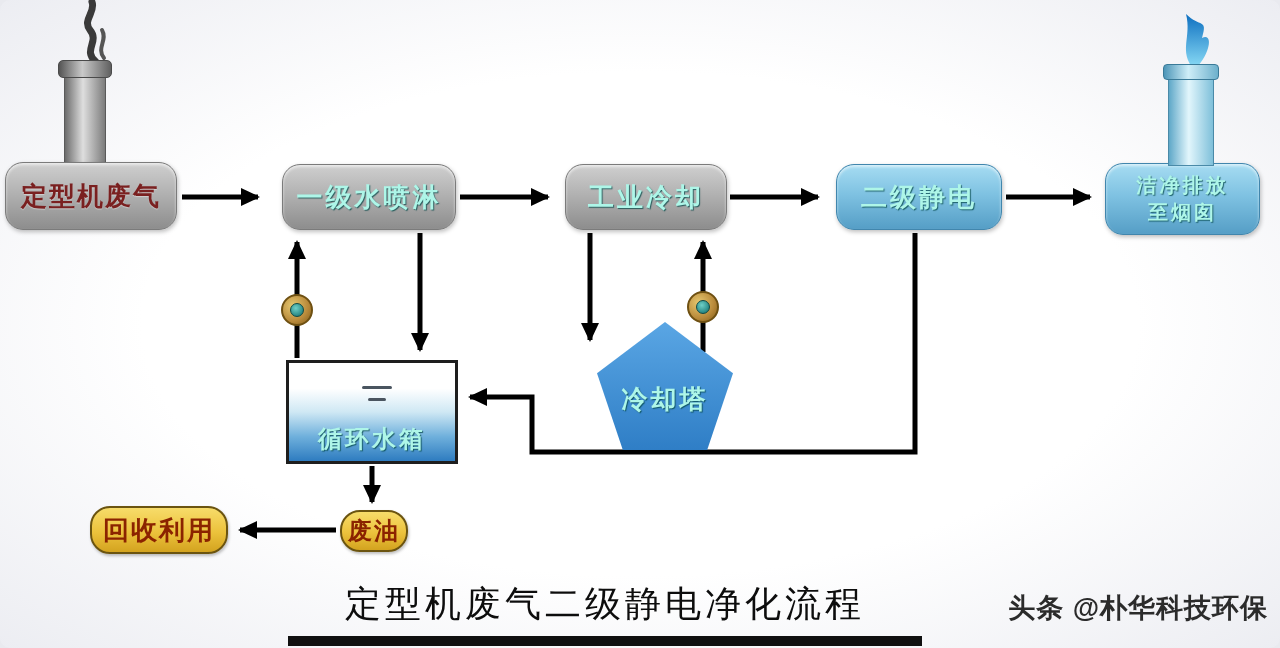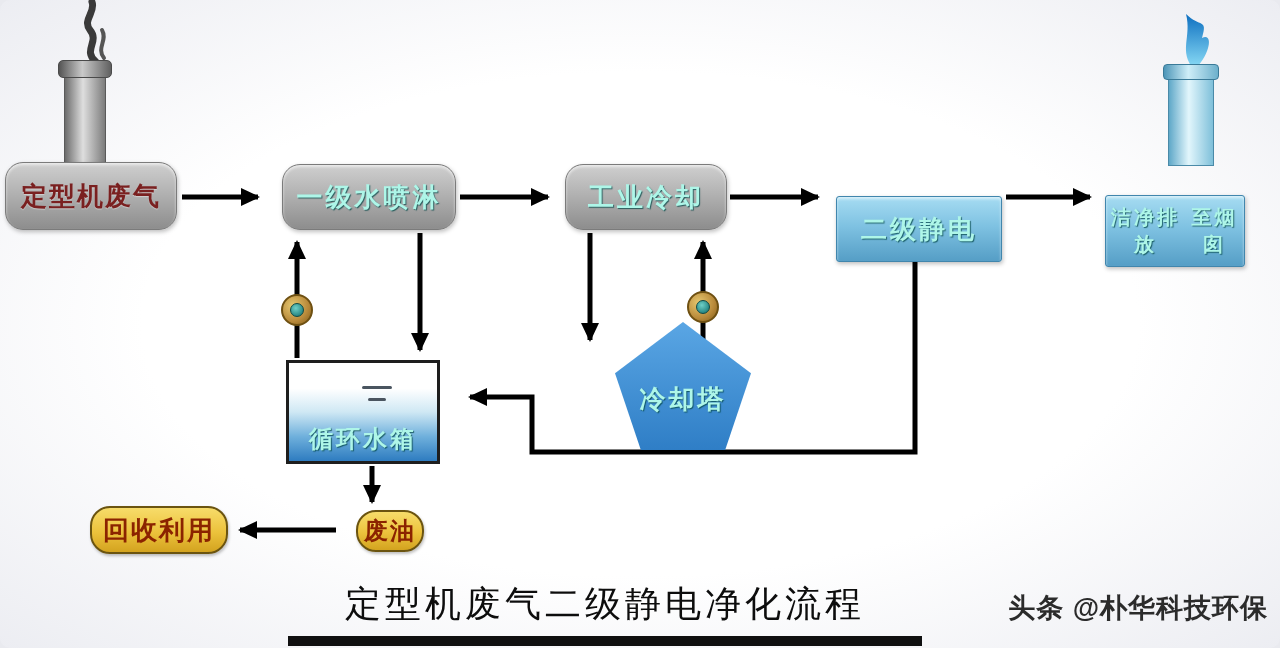--- a/index.html
+++ b/index.html
@@ -18,23 +18,22 @@
 
   .node { position:absolute; z-index:2; display:flex; align-items:center; justify-content:center; text-align:center; }
 
   .graybox {
     background:linear-gradient(to bottom,#cfcfcf 0%,#b2b2b2 45%,#8d8d8d 100%);
     border:1px solid #7b7b7b; border-radius:18px;
     box-shadow:inset 0 2px 3px rgba(255,255,255,.6), 1px 2px 4px rgba(0,0,0,.25);
   }
   .bluebox {
     background:linear-gradient(to bottom,#a6dcf2 0%,#7fc2e2 45%,#559ec6 100%);
-    border:1px solid #4186ad; border-radius:3px;
+    border:1px solid #4186ad; border-radius:18px;
     box-shadow:inset 0 2px 3px rgba(255,255,255,.6), 1px 2px 4px rgba(0,0,0,.25);
-    margin-top:32px;
   }
   .yellowbox {
     background:linear-gradient(to bottom,#f7dc6a 0%,#ecc23c 55%,#d3a31f 100%);
     border:2px solid #6b5410; border-radius:20px;
     box-shadow:1px 2px 3px rgba(0,0,0,.25);
   }
   .lbl-cyan  { color:#aef6e8; font-weight:bold; text-shadow:1px 1px 1px rgba(0,70,70,.75); letter-spacing:3px; }
   .lbl-red   { color:#7a2020; font-weight:bold; text-shadow:0 1px 1px rgba(255,255,255,.4); letter-spacing:2px; }
   .lbl-dred  { color:#8b2300; font-weight:bold; letter-spacing:2px; }
 
@@ -44,53 +43,53 @@
                 background:linear-gradient(to right,#6c6c6c,#dedede 45%,#7c7c7c);
                 border:1px solid #5a5a5a; }
   .chimney-l-cap { position:absolute; left:58px; top:60px; width:54px; height:18px; z-index:3;
                 border-radius:5px; border:1px solid #4a4a4a;
                 background:linear-gradient(to right,#545454,#c9c9c9 45%,#606060); }
   .smoke { position:absolute; left:66px; top:0px; z-index:2; }
 
   .box-spray   { left:282px; top:164px; width:174px; height:66px; font-size:26px; }
   .box-cooling { left:565px; top:164px; width:162px; height:66px; font-size:26px; }
   .box-electro { left:836px; top:164px; width:166px; height:66px; font-size:26px; }
-  .box-outlet  { left:1105px; top:163px; width:140px; height:72px; font-size:20px; flex-direction:row; line-height:1.35; }
+  .box-outlet  { left:1105px; top:163px; width:155px; height:72px; font-size:20px; flex-direction:column; line-height:1.35; }
 
   .chimney-r { position:absolute; left:1168px; top:70px; width:46px; height:96px; z-index:2;
                background:linear-gradient(to right,#5fa8c8,#e2f6fc 45%,#7fc0da);
                border:1px solid #4a8aa8; }
   .chimney-r-cap { position:absolute; left:1163px; top:64px; width:56px; height:16px; z-index:3;
                border-radius:4px; border:1px solid #3a7a98;
                background:linear-gradient(to right,#4d96b8,#cfeef8 45%,#6db0cc); }
   .flame { position:absolute; left:1172px; top:6px; z-index:2; }
 
-  .tank { left:286px; top:360px; width:154px; height:104px; z-index:2;
+  .tank { left:286px; top:360px; width:172px; height:104px; z-index:2;
           border:3px solid #1e1e1e;
           background:linear-gradient(to bottom,#ffffff 0%,#ffffff 26%,#cfe8f4 50%,#6fb0dc 75%,#2e7cc0 100%);
           align-items:flex-end; justify-content:center; font-size:24px; padding-bottom:6px; }
   .wave { position:absolute; background:#4a5560; height:3px; border-radius:2px; z-index:3; }
   .wave1 { left:362px; top:386px; width:30px; }
   .wave2 { left:368px; top:398px; width:18px; }
 
-  .pentagon { left:615px; top:322px; width:136px; height:128px; z-index:2;
+  .pentagon { left:597px; top:322px; width:136px; height:128px; z-index:2;
               background:linear-gradient(to bottom,#5aa6e4,#2f7ec6);
               clip-path:polygon(50% 0%, 100% 40%, 81% 100%, 19% 100%, 0% 40%);
               font-size:26px; padding-top:26px; }
 
   .pump { position:absolute; width:32px; height:32px; border-radius:50%; z-index:3;
           background:radial-gradient(circle at 35% 35%, #e6c870, #b8893a 60%, #7e5a16 100%);
           border:2px solid #6e5012; display:flex; align-items:center; justify-content:center; }
   .pump-core { width:14px; height:14px; border-radius:50%;
           background:radial-gradient(circle at 40% 35%, #6fd0c8, #2a8a86 70%, #145a58 100%);
           border:1px solid #0e4a48; }
   .pump1 { left:281px; top:294px; }
   .pump2 { left:687px; top:291px; }
 
-  .box-oil     { left:340px; top:510px; width:68px;  height:42px; font-size:24px; z-index:2;margin-left:16px; }
+  .box-oil     { left:340px; top:510px; width:68px;  height:42px; font-size:24px; z-index:2; }
   .box-recycle { left:90px;  top:506px; width:138px; height:48px; font-size:26px; z-index:2; }
 
   .title { position:absolute; left:288px; top:580px; width:634px; z-index:2;
            text-align:center; font-size:36px; font-weight:normal; color:#0d0d0d; letter-spacing:4px; }
   .title-underline { position:absolute; left:288px; top:636px; width:634px; height:10px; background:#101010; z-index:2; }
 
   .watermark { position:absolute; right:12px; top:590px; z-index:2;
                font-size:27px; font-weight:bold; color:#2b2b2b; letter-spacing:1px;
                font-family:"Liberation Sans","DejaVu Sans",sans-serif; }
 </style>

